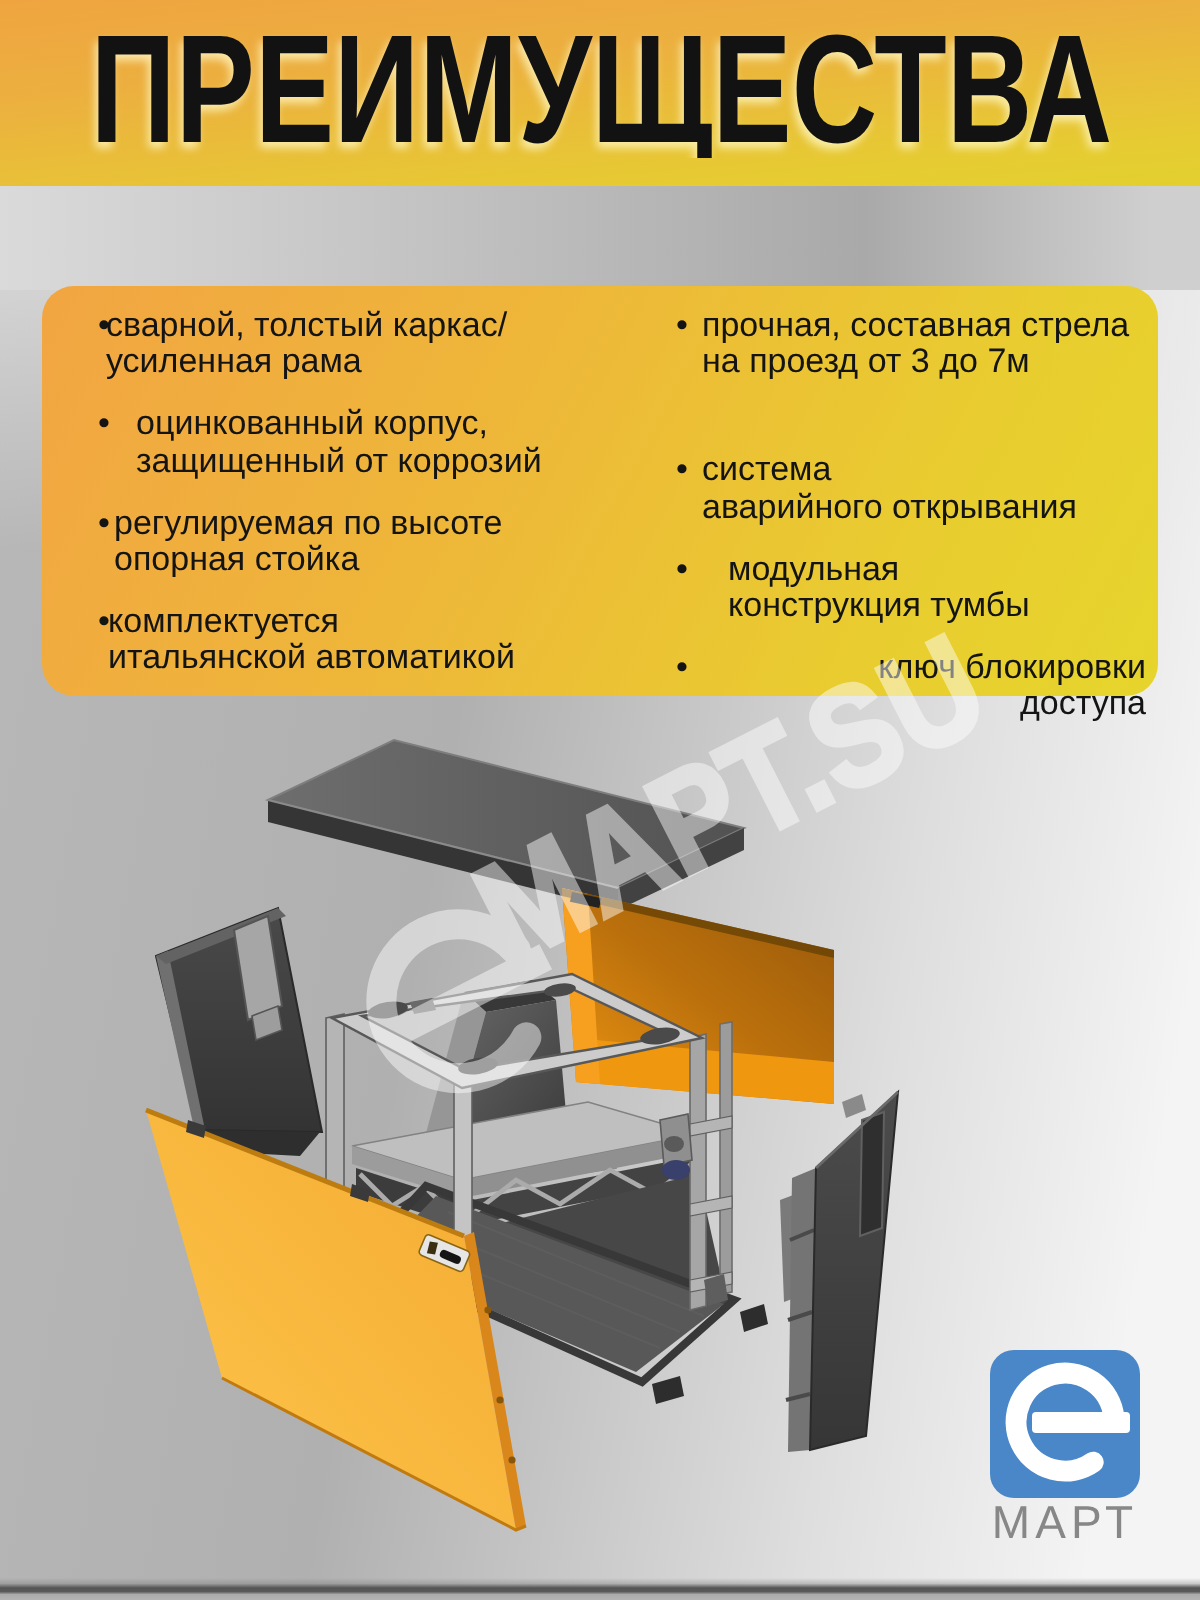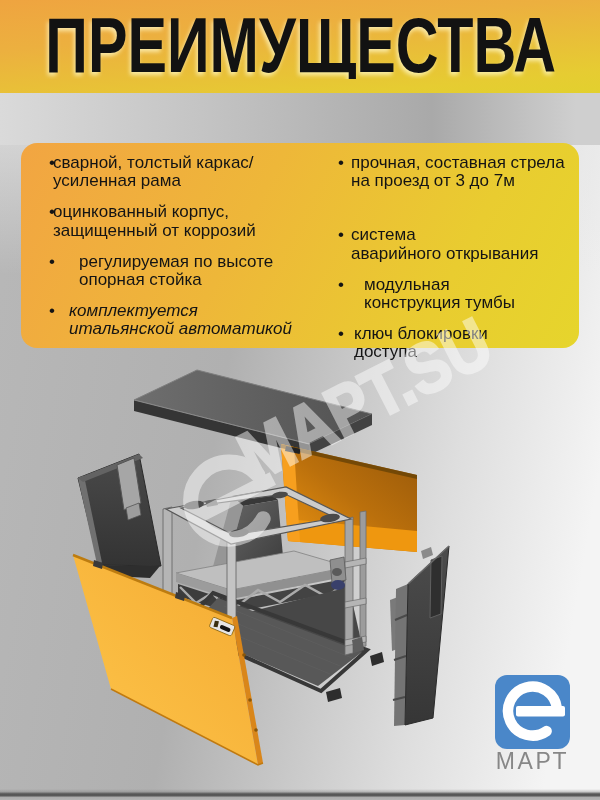--- a/index.html
+++ b/index.html
@@ -27,31 +27,31 @@
 
 <div class="abs" style="left:49px;top:147px;width:250px;font-size:17px;line-height:18.2px;color:#141414;">
 
   <div style="margin-top:7px;">
       <span style="position:absolute;left:0;">•</span>
       <div style="margin-left:4px;">сварной, толстый каркас/<br>усиленная рама</div>
     </div>
 
   <div style="margin-top:13px;">
       <span style="position:absolute;left:0;">•</span>
-      <div style="margin-left:4px;">оцинкованный корпус,<br>защищенный от коррозий</div>
-    </div>
-
-  <div style="margin-top:13px;">
-      <span style="position:absolute;left:0;">•</span>
-      <div style="margin-left:30px;">регулируемая по высоте<br>опорная стойка</div>
-    </div>
-
-  <div style="margin-top:13px;">
-      <span style="position:absolute;left:0;">•</span>
-      <div style="margin-left:20px;font-style:italic;">комплектуется<br>итальянской автоматикой</div>
+      <div style="margin-left:19px;">оцинкованный корпус,<br>защищенный от коррозий</div>
+    </div>
+
+  <div style="margin-top:13px;">
+      <span style="position:absolute;left:0;">•</span>
+      <div style="margin-left:8px;">регулируемая по высоте<br>опорная стойка</div>
+    </div>
+
+  <div style="margin-top:13px;">
+      <span style="position:absolute;left:0;">•</span>
+      <div style="margin-left:5px;">комплектуется<br>итальянской автоматикой</div>
     </div>
 </div>
 
 <div class="abs" style="left:338px;top:147px;width:235px;font-size:17px;line-height:18.2px;color:#141414;">
 
   <div style="margin-top:7px;">
       <span style="position:absolute;left:0;">•</span>
       <div style="margin-left:13px;">прочная, составная стрела<br>на проезд от 3 до 7м</div>
     </div>
 
@@ -60,21 +60,21 @@
       <div style="margin-left:13px;margin-top:36px;">система<br>аварийного открывания</div>
     </div>
 
   <div style="margin-top:13px;">
       <span style="position:absolute;left:0;">•</span>
       <div style="margin-left:26px;">модульная<br>конструкция тумбы</div>
     </div>
 
   <div style="margin-top:13px;">
       <span style="position:absolute;left:0;">•</span>
-      <div style="margin-left:16px;">ключ блокировки<br>доступа</div>
+      <div style="margin-left:16px;text-align:right;">ключ блокировки<br>доступа</div>
     </div>
 </div>
 
 <svg class="abs" style="left:0;top:0;" width="600" height="800" viewBox="0 0 600 800">
   <defs>
     <linearGradient id="lidG" x1="0" y1="0" x2="1" y2="0">
       <stop offset="0" stop-color="#6e6e6e"></stop>
         <stop offset="1" stop-color="#525252"></stop>
     </linearGradient>
     <linearGradient id="obackG" x1="0" y1="1" x2="1" y2="0">

